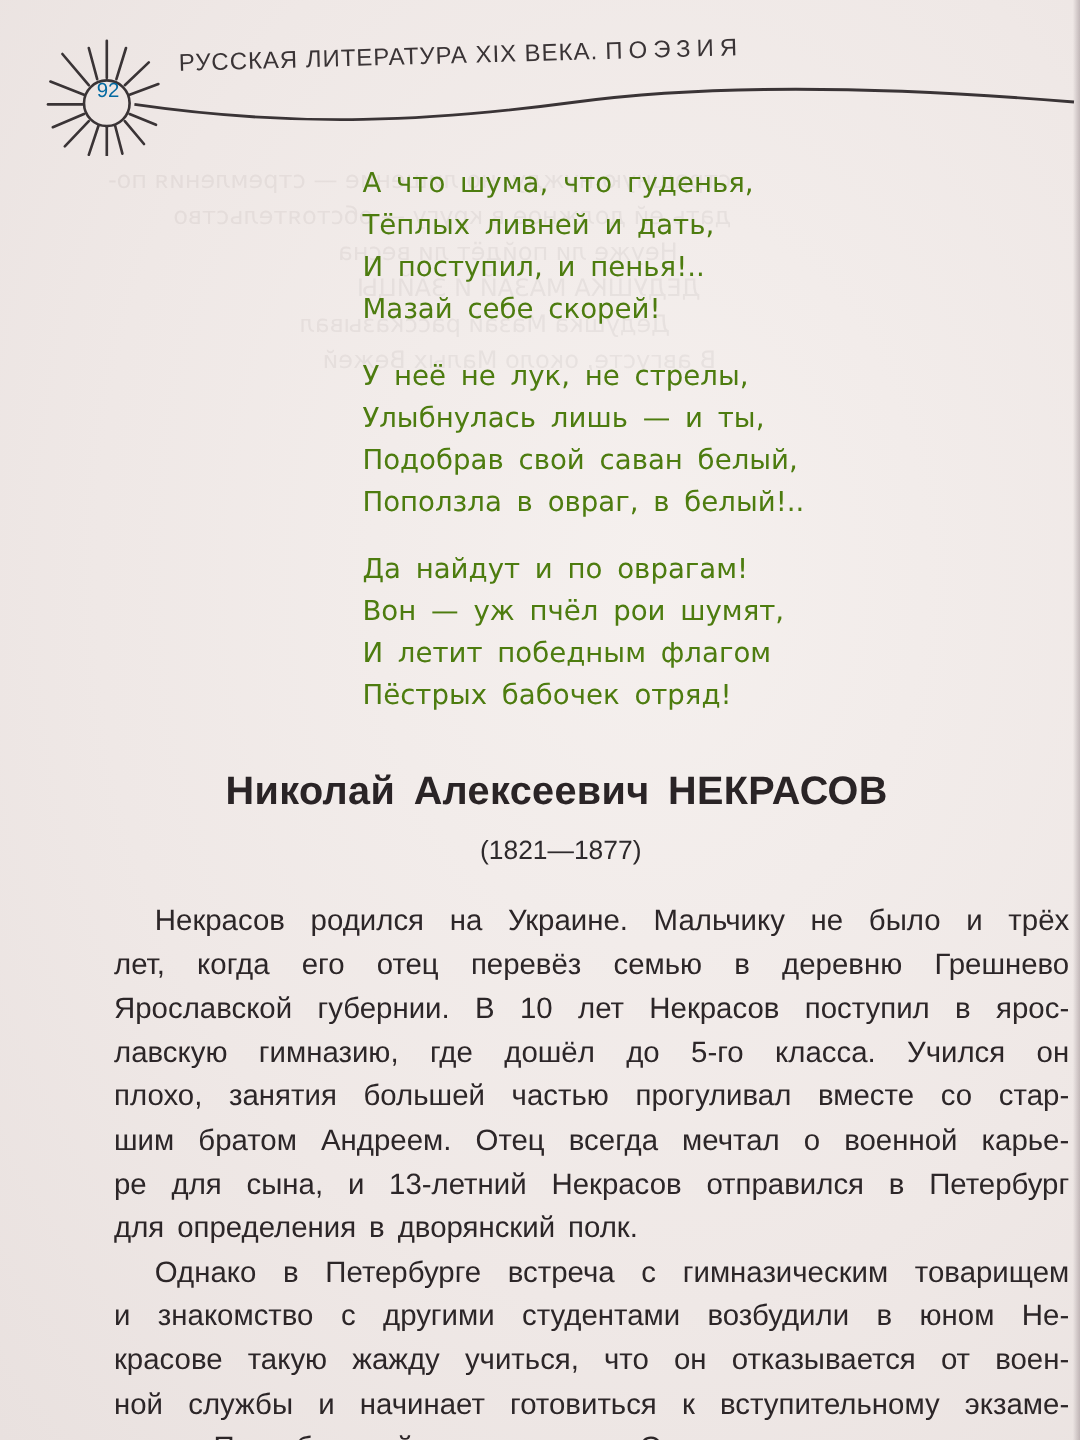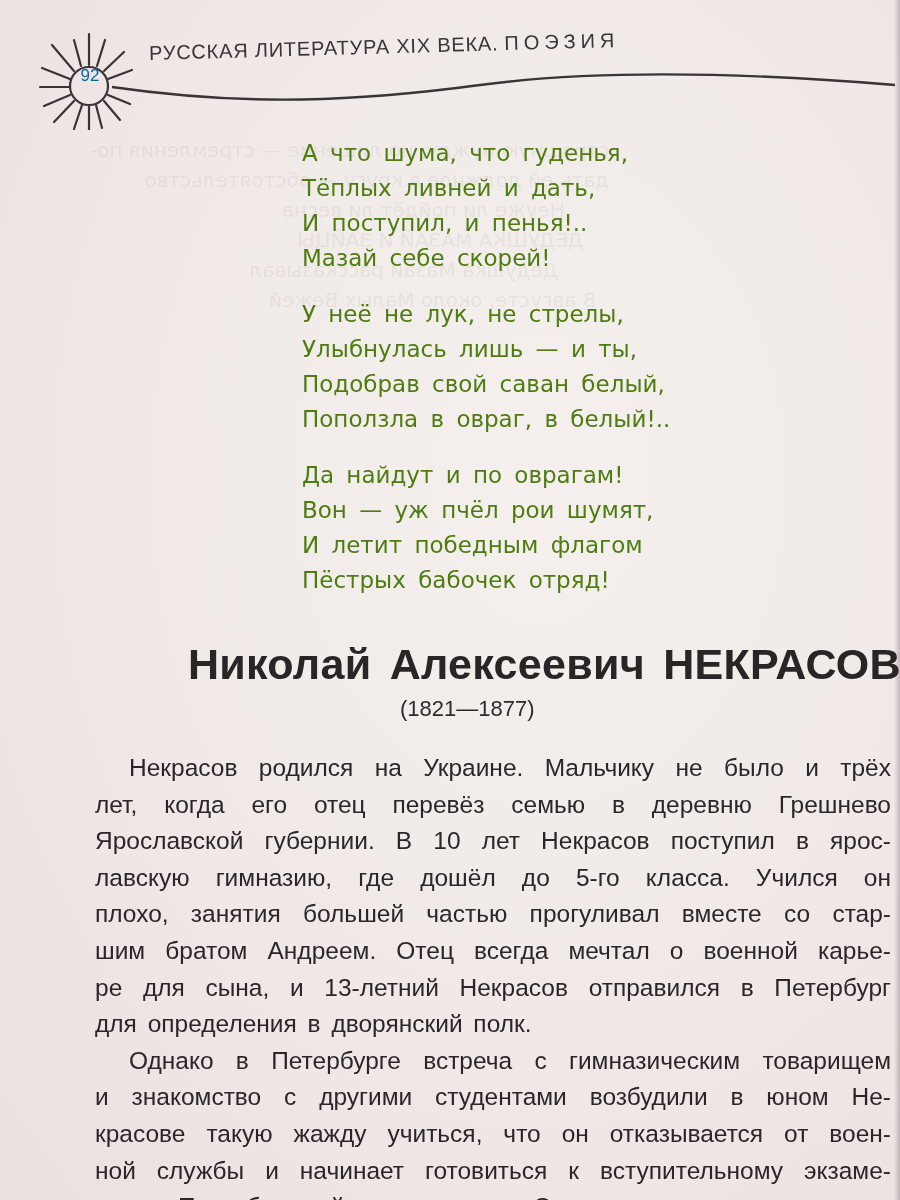--- a/index.html
+++ b/index.html
@@ -38,21 +38,21 @@
   .poem {
     position: absolute; left: 302px; top: 136px;
     font-family: "DejaVu Sans", sans-serif; font-size: 23px; line-height: 35px;
     color: #4d7c0f; word-spacing: 5px;
   }
   .stanza { margin-bottom: 21px; }
   .line { display: block; white-space: nowrap; }
 
   .author-title {
     position: absolute; left: 188px; top: 640px; width: 640px;
-    font-family: "Liberation Sans", sans-serif; font-weight: bold; font-size: 43px;
+    font-family: "Liberation Sans", sans-serif; font-weight: bold; font-size: 33px;
     color: #2a2426; white-space: nowrap; word-spacing: 6px; letter-spacing: 0.3px;
   }
   .author-years {
     position: absolute; left: 400px; top: 696px;
     font-family: "Liberation Sans", sans-serif; font-size: 22px; color: #2e2a2c;
   }
   .bio {
     position: absolute; left: 95px; top: 750px; width: 796px;
     font-family: "Liberation Sans", sans-serif; font-size: 24.5px; line-height: 36.6px;
     color: #2c2628; text-align: justify; word-spacing: 4px;

